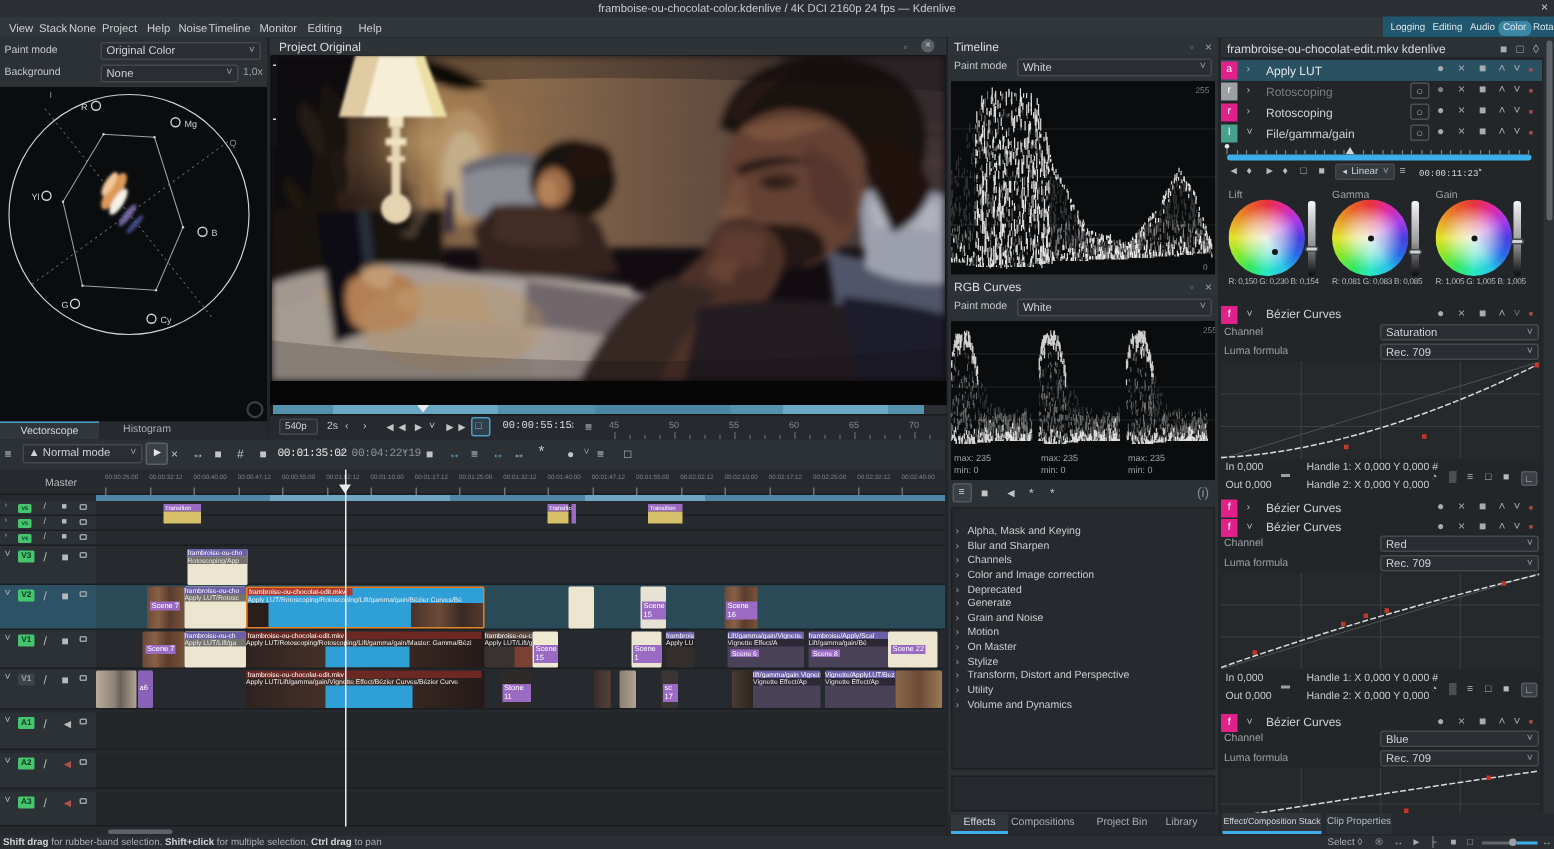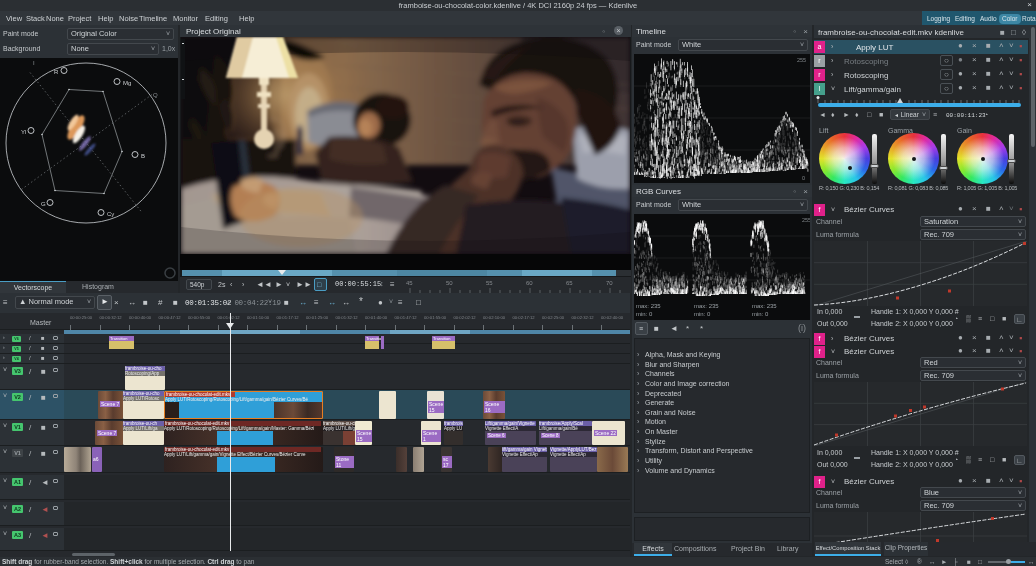--- a/index.html
+++ b/index.html
@@ -430,21 +430,21 @@
   <span style="position:absolute;left:4px;top:3px;font-size:8px;color:#d8dbde;">frambroise-ou-chocolat-edit.mkv kdenlive</span>
   <span class="rowico" style="left:186px;top:3px;">■</span>
       <span class="rowico" style="left:197px;top:3px;">□</span>
       <span class="rowico" style="left:208px;top:3px;">◊</span>
       <span class="rowico" style="left:218px;top:3px;">⌂</span>
 </div>
 
 <div class="fxrow" style="top:15px;height:14px;background:#2a5162;">
   <div class="sq" style="background:#e0218a;">a</div>
   <span class="karr" style="left:17px;top:3px;">›</span>
-  <span style="position:absolute;left:42px;top:2.5px;color:#e2e6e9;text-align:center;">Apply LUT</span>
+  <span style="position:absolute;left:30px;top:2.5px;color:#e2e6e9;text-align:center;">Apply LUT</span>
   <span class="rowico" style="left:144px;">●</span>
       <span class="rowico" style="left:158px;">×</span>
       <span class="rowico" style="left:172px;">■</span>
       <span class="rowico" style="left:185px;">˄</span>
       <span class="rowico" style="left:195px;">˅</span>
       <span class="rowico" style="left:205px;color:#b0494a;font-size:9px;">▪</span>
 </div>
 <div class="fxrow" style="top:29px;height:14px;">
   <div class="sq" style="background:#9aa0a4;">r</div>
   <span class="karr" style="left:17px;top:3px;">›</span>
@@ -465,21 +465,21 @@
   <span class="rowico" style="left:144px;">●</span>
       <span class="rowico" style="left:158px;">×</span>
       <span class="rowico" style="left:172px;">■</span>
       <span class="rowico" style="left:185px;">˄</span>
       <span class="rowico" style="left:195px;">˅</span>
       <span class="rowico" style="left:205px;color:#b0494a;font-size:9px;">▪</span>
 </div>
 <div class="fxrow" style="top:57px;height:14px;">
   <div class="sq" style="background:#45a08c;">l</div>
   <span class="karr" style="left:17px;top:3px;">˅</span>
-  <span style="position:absolute;left:30px;top:2.5px;">Lift/gamma/gain</span>
+  <span style="position:absolute;left:30px;top:2.5px;">File/gamma/gain</span>
   <span class="rowico" style="left:126px;width:13px;border:1px solid #4a5055;border-radius:2px;text-align:center;">○</span>
   <span class="rowico" style="left:144px;">●</span>
       <span class="rowico" style="left:158px;">×</span>
       <span class="rowico" style="left:172px;">■</span>
       <span class="rowico" style="left:185px;">˄</span>
       <span class="rowico" style="left:195px;">˅</span>
       <span class="rowico" style="left:205px;color:#b0494a;font-size:9px;">▪</span>
 </div>
 
 <svg class="a" style="left:0;top:71px;" width="215" height="7">

